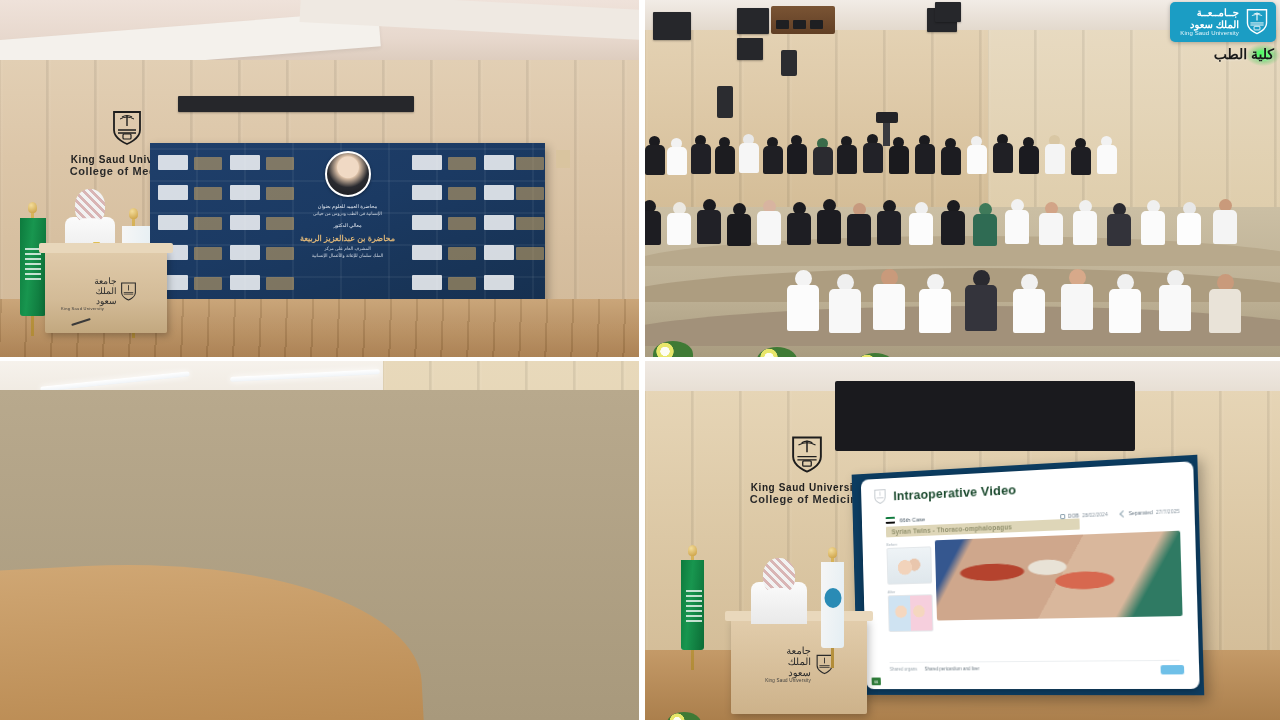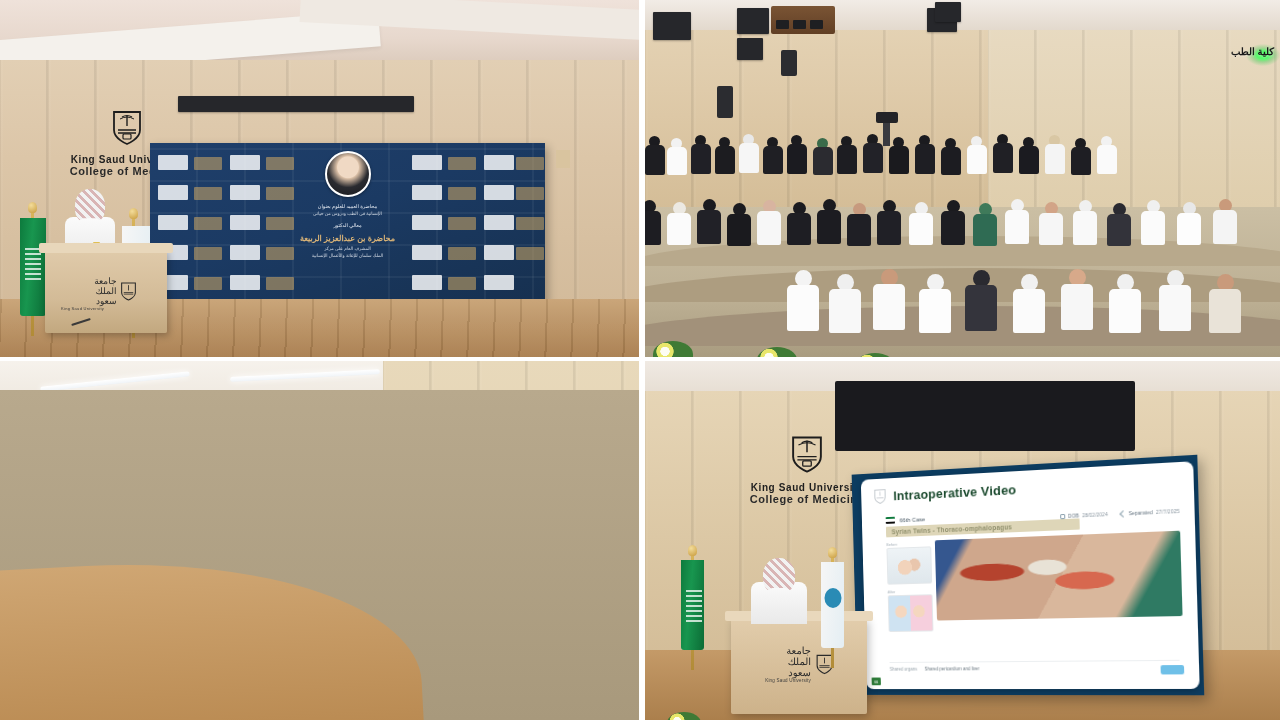--- a/index.html
+++ b/index.html
@@ -348,21 +348,21 @@
   .badge-ar2{
     color:#ffffff; font-size:10px; font-weight:bold;
     letter-spacing:.6px; direction:rtl; white-space:nowrap;
   }
   .badge-en{
     color:#eaf7fc; font-size:6px; letter-spacing:.15px; white-space:nowrap;
   }
   .badge-shield{ width:22px; height:27px; flex:0 0 auto; }
   #ksu-sub{
     position:absolute; right:6px; top:46px; z-index:40;
-    color:#1a1a1a; font-size:10px; font-weight:bold;
+    color:#1a1a1a; font-size:14px; font-weight:bold;
     direction:rtl; letter-spacing:2px;
     text-shadow:0 1px 2px rgba(255,255,255,.35);
   }
   .green-glow{
     position:absolute; right:0px; top:44px; width:34px; height:22px;
     background: radial-gradient(ellipse at 50% 50%, rgba(60,255,90,.85) 0 25%, rgba(40,200,70,.35) 45%, transparent 72%);
     z-index:39;
   }
 
   .wall-brand{
@@ -797,15 +797,32 @@
       <div class="flag-uni" style="left:2px; top:20px; height:86px; width:23px;"></div>
     </div>
 
     <div class="abs" style="left:22px; bottom:8px;">
 
       <div class="plant" style="left:0; top:0; width:34px; height:22px;"></div>
     </div>
   </div>
 
   <div class="green-glow"></div>
+  <div id="ksu-badge">
+    <div class="badge-text">
+      <div class="badge-ar">جــامــعــة</div>
+      <div class="badge-ar2">الملك سعود</div>
+      <div class="badge-en">King Saud University</div>
+    </div>
+    <span class="badge-shield">
+      <svg width="22" height="27" viewBox="0 0 30 36" aria-hidden="true">
+        <path d="M2 2 H28 V20 C28 29.5 15 34.5 15 34.5 C15 34.5 2 29.5 2 20 Z" fill="none" stroke="#ffffff" stroke-width="1.9"></path>
+        <path d="M15 6.5 L15 16.5" stroke="#ffffff" stroke-width="1.5"></path>
+        <path d="M10.5 8 Q15 4.8 19.5 8" stroke="#ffffff" stroke-width="1.2" fill="none"></path>
+        <path d="M8 10 Q15 6 22 10" stroke="#ffffff" stroke-width="1" fill="none"></path>
+        <path d="M6 20 L24 20 M6 22.8 L24 22.8" stroke="#ffffff" stroke-width="1.3"></path>
+        <rect x="11" y="24.5" width="8" height="5" rx="1" fill="none" stroke="#ffffff" stroke-width="1.2"></rect>
+      </svg>
+    </span>
+  </div>
   <div id="ksu-sub">كلية الطب</div>
 
 </div>
 
 </body></html>

